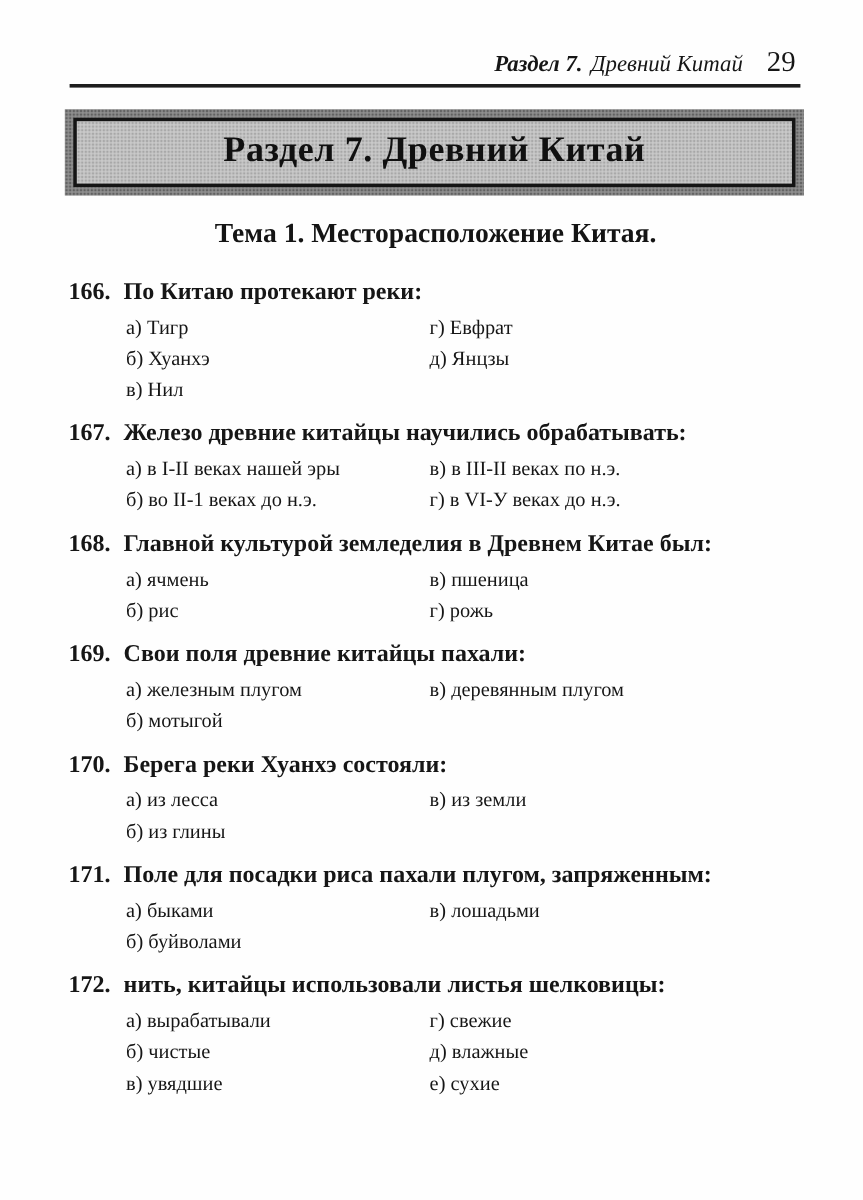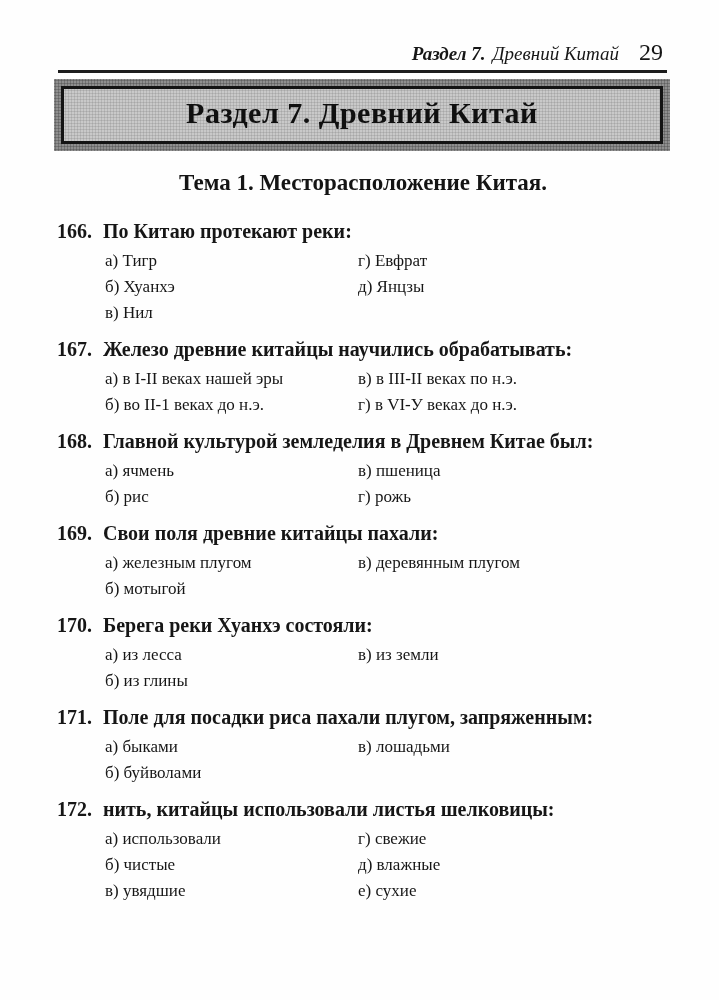--- a/index.html
+++ b/index.html
@@ -27,21 +27,21 @@
   .rh-page { font-weight: normal; font-size: 24px; }
   .head-rule {
     height: 3px;
     background: #1d1d1d;
     margin-top: 4px;
     margin-left: 1px;
     margin-right: 2px;
   }
   
   .banner-outer {
-    margin-top: 6px;
+    margin-top: 18px;
     margin-left: -3px;
     margin-right: -1px;
     padding: 7px;
     background-color: #8f8f8f;
     background-image: radial-gradient(circle, rgba(40,40,40,0.45) 0.8px, transparent 1.3px);
     background-size: 3px 3px;
   }
   .banner-inner {
     border: 3px solid #141414;
     background-color: #c9c9c9;
@@ -231,21 +231,21 @@
 
   <div class="question">
     <div class="q-head">
       <span class="q-num">172.</span>
       <div class="q-text">
         <span>нить, китайцы использовали листья шелковицы:</span>
       </div>
     </div>
     <div class="q-options">
       <div class="q-col-left">
-        <div class="opt">а) использовали</div>
+        <div class="opt">а) вырабатывали</div>
         <div class="opt">б) чистые</div>
         <div class="opt">в) увядшие</div>
       </div>
       <div class="q-col-right">
         <div class="opt">г) свежие</div>
         <div class="opt">д) влажные</div>
         <div class="opt">е) сухие</div>
       </div>
     </div>
   </div>

